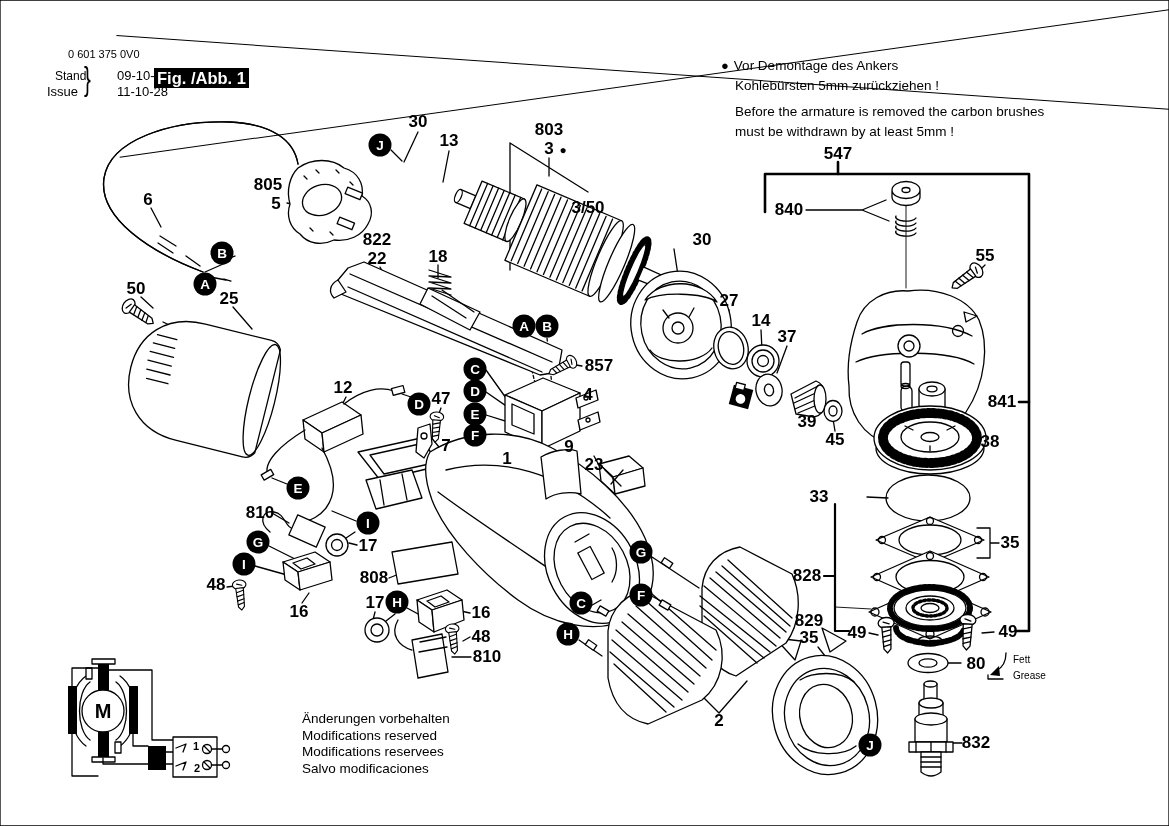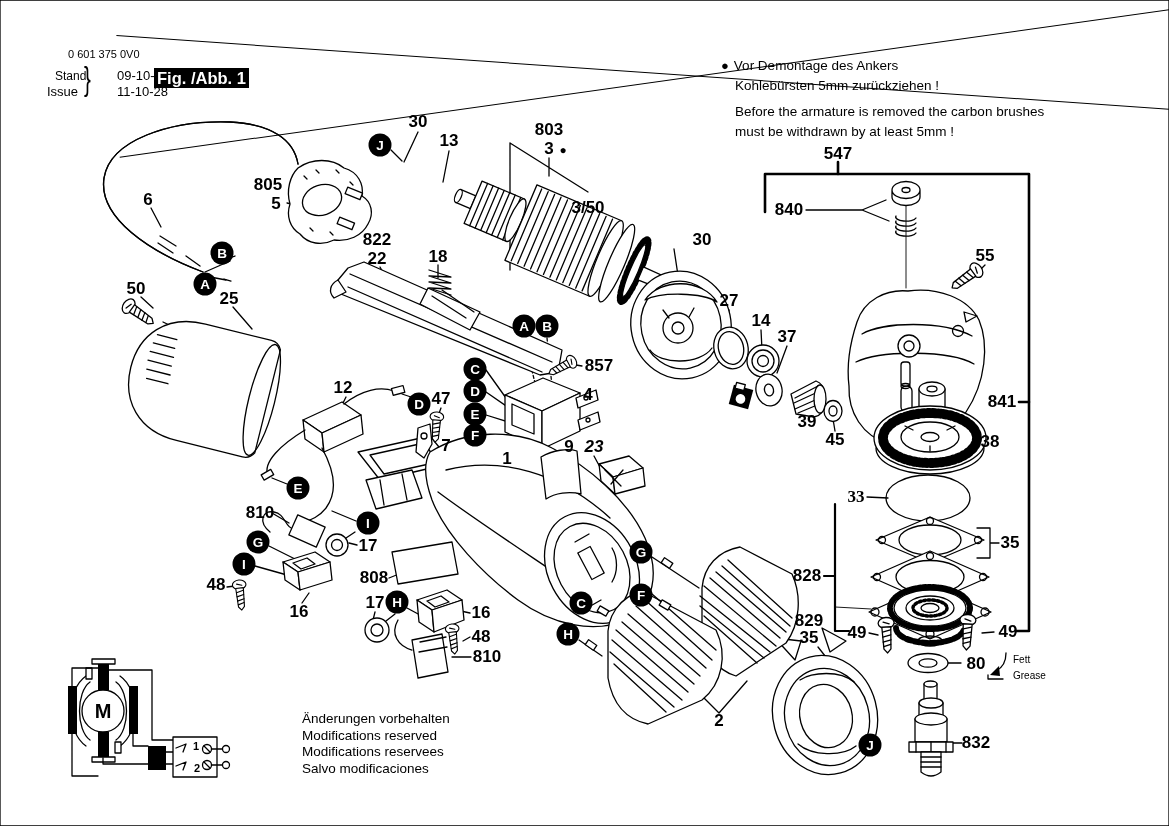--- a/index.html
+++ b/index.html
@@ -461,36 +461,36 @@
       <div class="plabel" style="left: 729px; top: 301px;">27</div>
       <div class="plabel" style="left: 761px; top: 321px;">14</div>
       <div class="plabel" style="left: 787px; top: 337px;">37</div>
       <div class="plabel" style="left: 807px; top: 422px;">39</div>
       <div class="plabel" style="left: 835px; top: 440px;">45</div>
       <div class="plabel" style="left: 838px; top: 154px;">547</div>
       <div class="plabel" style="left: 789px; top: 210px;">840</div>
       <div class="plabel" style="left: 985px; top: 256px;">55</div>
       <div class="plabel" style="left: 1002px; top: 402px;">841</div>
       <div class="plabel" style="left: 990px; top: 442px;">38</div>
-      <div class="plabel" style="left: 856px; top: 497px; font-family: Liberation Serif, serif;">33</div>
+      <div class="plabel" style="left: 819px; top: 497px;">33</div>
       <div class="plabel" style="left: 1010px; top: 543px;">35</div>
       <div class="plabel" style="left: 807px; top: 576px;">828</div>
       <div class="plabel" style="left: 809px; top: 621px;">829</div>
       <div class="plabel" style="left: 809px; top: 638px;">35</div>
       <div class="plabel" style="left: 857px; top: 633px;">49</div>
       <div class="plabel" style="left: 1008px; top: 632px;">49</div>
       <div class="plabel" style="left: 976px; top: 664px;">80</div>
       <div class="plabel" style="left: 976px; top: 743px;">832</div>
       <div class="plabel" style="left: 599px; top: 366px;">857</div>
       <div class="plabel" style="left: 588px; top: 395px;">4</div>
       <div class="plabel" style="left: 343px; top: 388px;">12</div>
       <div class="plabel" style="left: 441px; top: 399px;">47</div>
       <div class="plabel" style="left: 446px; top: 446px;">7</div>
       <div class="plabel" style="left: 569px; top: 447px;">9</div>
-      <div class="plabel" style="left: 594px; top: 447px; font-style: italic;">23</div>
+      <div class="plabel" style="left: 594px; top: 465px;">23</div>
       <div class="plabel" style="left: 507px; top: 459px;">1</div>
       <div class="plabel" style="left: 260px; top: 513px;">810</div>
       <div class="plabel" style="left: 368px; top: 546px;">17</div>
       <div class="plabel" style="left: 216px; top: 585px;">48</div>
       <div class="plabel" style="left: 299px; top: 612px;">16</div>
       <div class="plabel" style="left: 374px; top: 578px;">808</div>
       <div class="plabel" style="left: 375px; top: 603px;">17</div>
       <div class="plabel" style="left: 481px; top: 613px;">16</div>
       <div class="plabel" style="left: 481px; top: 637px;">48</div>
       <div class="plabel" style="left: 487px; top: 657px;">810</div>

